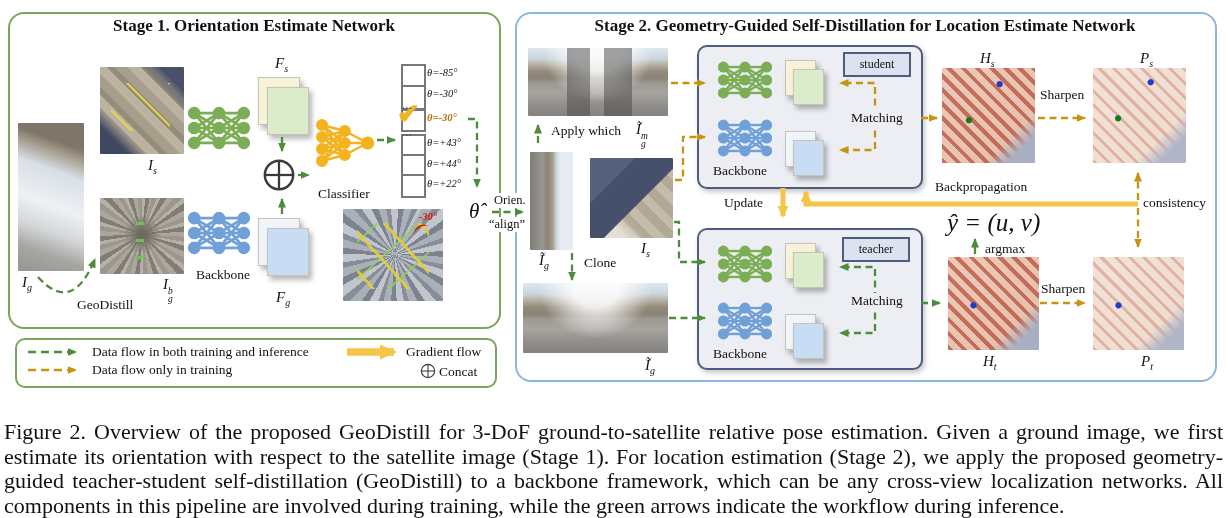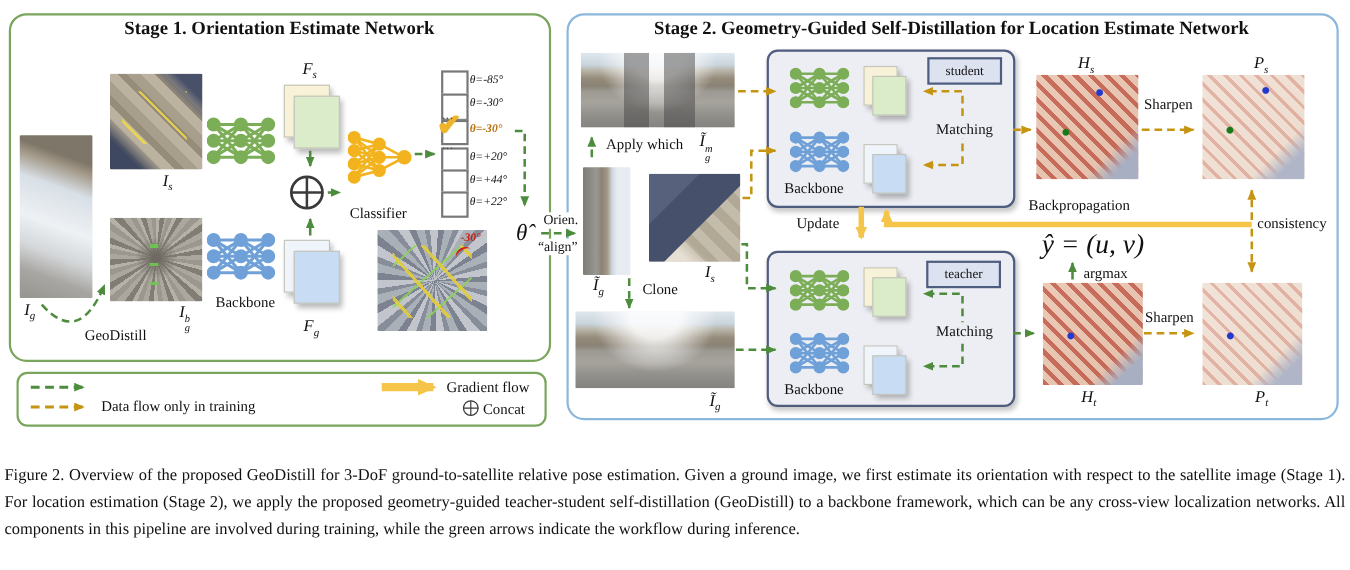--- a/index.html
+++ b/index.html
@@ -73,21 +73,21 @@
     radial-gradient(circle at 28% 52%, #2438cc 0 2.6px, rgba(0,0,0,0) 3.6px),
     linear-gradient(315deg,#a9afc2 0 14%, rgba(169,175,194,0) 27%),
     repeating-linear-gradient(45deg, rgba(178,40,22,.6) 0 4px, rgba(232,168,140,.3) 4px 10px),
     linear-gradient(135deg,#ecd9cb,#e0c9b6);}
   .heat-pt{background:
     radial-gradient(circle at 28% 52%, #2438cc 0 2.6px, rgba(0,0,0,0) 3.6px),
     linear-gradient(315deg,#b0b6c8 0 14%, rgba(176,182,200,0) 27%),
     repeating-linear-gradient(45deg, rgba(190,55,30,.28) 0 3px, rgba(240,210,195,.16) 3px 10px),
     linear-gradient(135deg,#f2e6dc,#ecddd0);}
   .arrows{position:absolute;left:0;top:0;pointer-events:none;}
-  .caption{padding:8px 4px 0 4px;font-size:15px;line-height:24.5px;text-align:justify;}
+  .caption{padding:8px 4px 0 4px;font-size:22px;line-height:24.5px;text-align:justify;}
   .redann{position:absolute;color:#d41e10;font-weight:bold;font-size:10.5px;font-style:italic;}
   .redarc{position:absolute;width:15px;height:9px;border:0;border-top:2px solid #d41e10;border-radius:50%;transform:rotate(-30deg);}
   .bgmask{background:#eceef3;padding:0 2px;}
 </style>
 </head>
 <body>
 
 <svg width="0" height="0" style="position:absolute">
   <defs>
     <g id="mlp3" stroke-width="4.5" fill="currentColor" stroke="currentColor">
@@ -316,21 +316,21 @@
         <span>g</span>
       </span></span>
   <span class="mlab" style="left:275px;top:55px"><i>F</i><sub>s</sub></span>
   <span class="mlab" style="left:276px;top:289px"><i>F</i><sub>g</sub></span>
   <div class="lab" style="left:77px;top:297px">GeoDistill</div>
   <div class="lab" style="left:196px;top:267px">Backbone</div>
   <div class="lab" style="left:318px;top:186px">Classifier</div>
   <div class="tlab" style="top:67px">θ=-85°</div>
   <div class="tlab" style="top:88px">θ=-30°</div>
   <div class="tlab" style="top:112px;font-weight:bold;color:#b8700a">θ=-30°</div>
-  <div class="tlab" style="top:137px">θ=+20°</div>
+  <div class="tlab" style="top:137px">θ=+43°</div>
   <div class="tlab" style="top:158px">θ=+44°</div>
   <div class="tlab" style="top:178px">θ=+22°</div>
   <span class="mlab" style="left:469px;top:199px;font-size:21px">θ̂</span>
   <div class="lab" style="left:494px;top:193px;font-size:12.5px;background:#fff">Orien.</div>
   <div class="lab" style="left:489px;top:217px;font-size:12.5px;background:#fff">“align”</div>
 
   <div class="lab" style="left:551px;top:123px">Apply which</div>
   <span class="mlab" style="left:636px;top:121px"><i>Ĩ</i><span class="ss">
         <span>m</span>
         <span>g</span>
@@ -348,20 +348,21 @@
   <div class="lab" style="left:1143px;top:195px">consistency</div>
   <span class="mlab" style="left:947px;top:209px;font-size:25px">ŷ = (u, v)</span>
   <div class="lab" style="left:985px;top:241px">argmax</div>
   <div class="lab" style="left:1040px;top:87px">Sharpen</div>
   <div class="lab" style="left:1041px;top:281px">Sharpen</div>
   <span class="mlab" style="left:980px;top:50px"><i>H</i><sub>s</sub></span>
   <span class="mlab" style="left:1140px;top:50px"><i>P</i><sub>s</sub></span>
   <span class="mlab" style="left:983px;top:353px"><i>H</i><sub>t</sub></span>
   <span class="mlab" style="left:1141px;top:353px"><i>P</i><sub>t</sub></span>
 
+  <div class="lab" style="left:92px;top:344px">Data flow in both training and inference</div>
   <div class="lab" style="left:92px;top:362px">Data flow only in training</div>
   <div class="lab" style="left:406px;top:344px">Gradient flow</div>
   <svg class="net" viewBox="0 0 36 36" style="left:420px;top:363px;width:16px;height:16px">
       <use href="#oplus" xlink:href="#oplus"></use>
     </svg>
   <div class="lab" style="left:439px;top:364px">Concat</div>
 </div>
 
 <div class="caption">Figure 2.  Overview of the proposed GeoDistill for 3-DoF ground-to-satellite relative pose estimation.  Given a ground image, we first estimate its orientation with respect to the satellite image (Stage 1). For location estimation (Stage 2), we apply the proposed geometry-guided teacher-student self-distillation (GeoDistill) to a backbone framework, which can be any cross-view localization networks. All components in this pipeline are involved during training, while the green arrows indicate the workflow during inference.</div>
 

